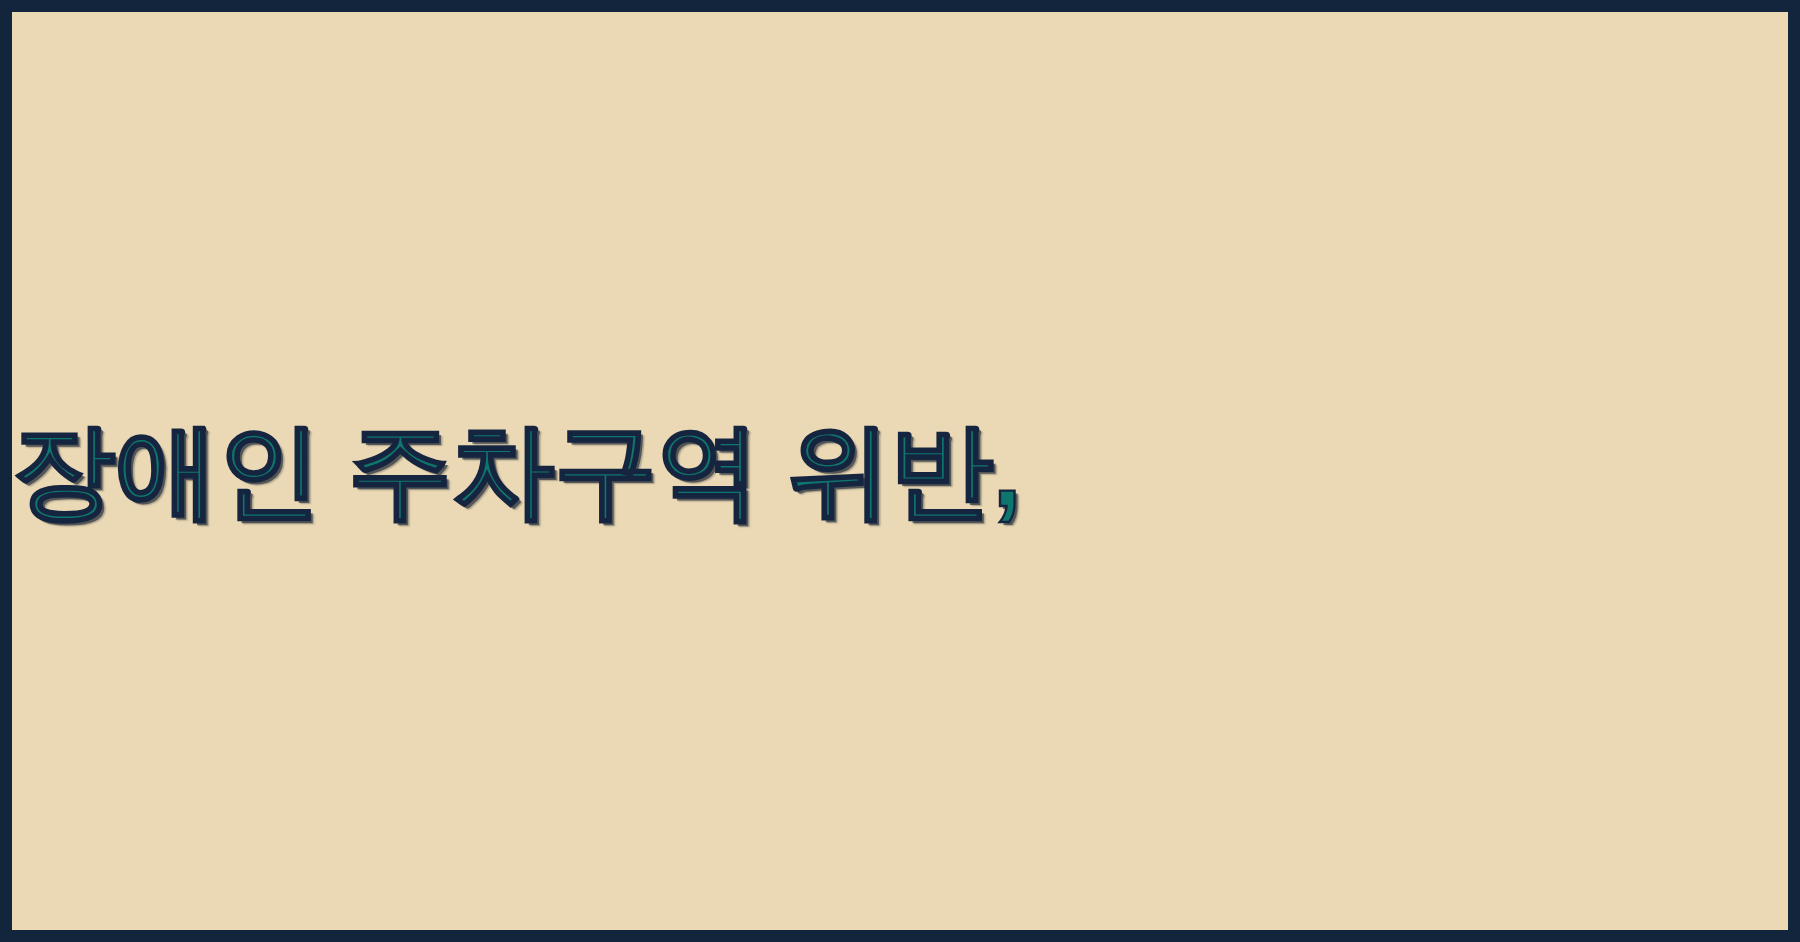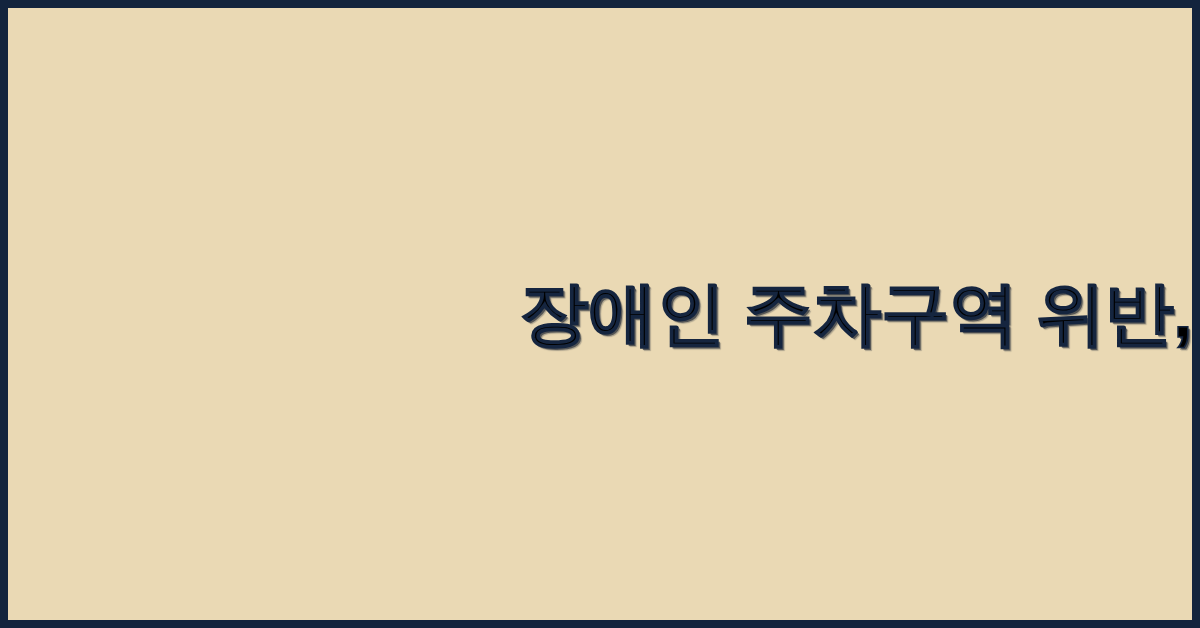--- a/index.html
+++ b/index.html
@@ -31,22 +31,22 @@
     flex-direction: column;
     align-items: center;
     justify-content: center;
     width: 100%;
     padding-bottom: 2px;
   }
 
   .title-line {
     display: block;
     width: 100%;
-    text-align: right;
-    color: #000000;
+    text-align: left;
+    color: #0f766e;
     font-family: "Liberation Sans", "DejaVu Sans", sans-serif;
     font-weight: 700;
     font-size: 69px;
     line-height: 87px;
     letter-spacing: -0.5px;
     white-space: nowrap;
     text-shadow:
       2px 2px 0 rgba(12, 22, 40, 0.55),
       3px 3px 1px rgba(12, 22, 40, 0.28);
     -webkit-text-stroke: 1.6px #15253f;

